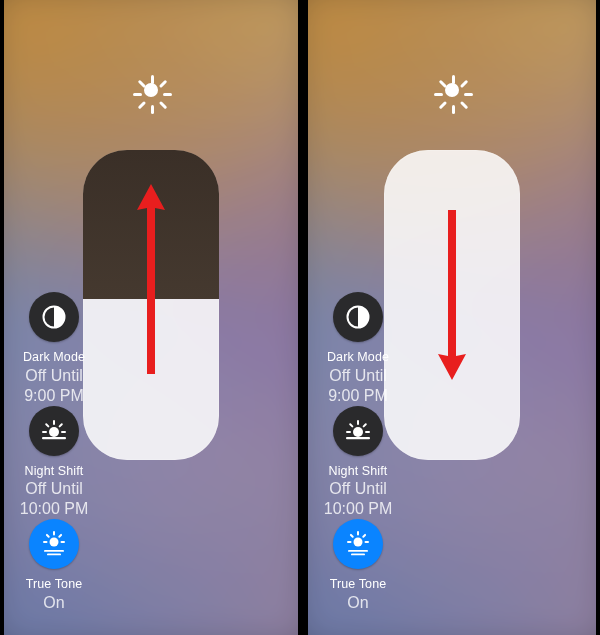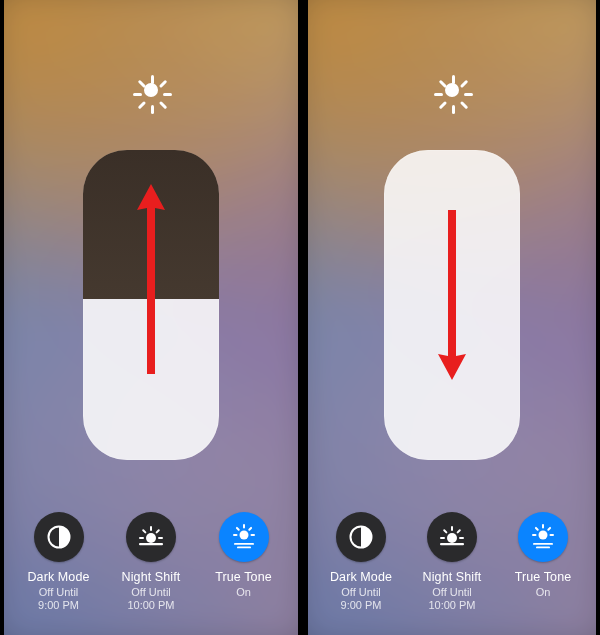--- a/index.html
+++ b/index.html
@@ -75,41 +75,42 @@
     position: absolute; left: 50%; transform: translateX(-50%);
     pointer-events: none;
   }
   .arrow.up { top: 184px; }
   .arrow.down { top: 210px; }
 
   .controls {
     position: absolute; left: 0; right: 0; bottom: 22px;
     display: flex; justify-content: space-evenly; align-items: flex-start;
     padding: 0 6px;
+    flex-direction: column;
   }
   .ctrl {
     width: 88px;
     display: flex; flex-direction: column; align-items: center;
     text-align: center;
   }
   .ctrl .circle {
     width: 50px; height: 50px; border-radius: 50%;
     display: flex; align-items: center; justify-content: center;
     margin-bottom: 8px;
     box-shadow: 0 1px 2px rgba(0,0,0,0.25);
   }
   .circle.dark { background: #2a2a2c; }
   .circle.blue { background: #0a84ff; }
 
   .ctrl .title {
     color: #fff; font-size: 12.5px; font-weight: 500; line-height: 1.25;
     letter-spacing: 0.1px;
   }
   .ctrl .sub1, .ctrl .sub2 {
-    color: rgba(255,255,255,0.8); font-size: 11px; line-height: 1.25;
+    color: rgba(255,255,255,0.8); font-size: 16px; line-height: 1.25;
   }
 
   svg { display: block; }
 </style>
 </head>
 <body>
 
 <div class="panel left">
   <div class="bg"></div>
   <div class="dim"></div>

